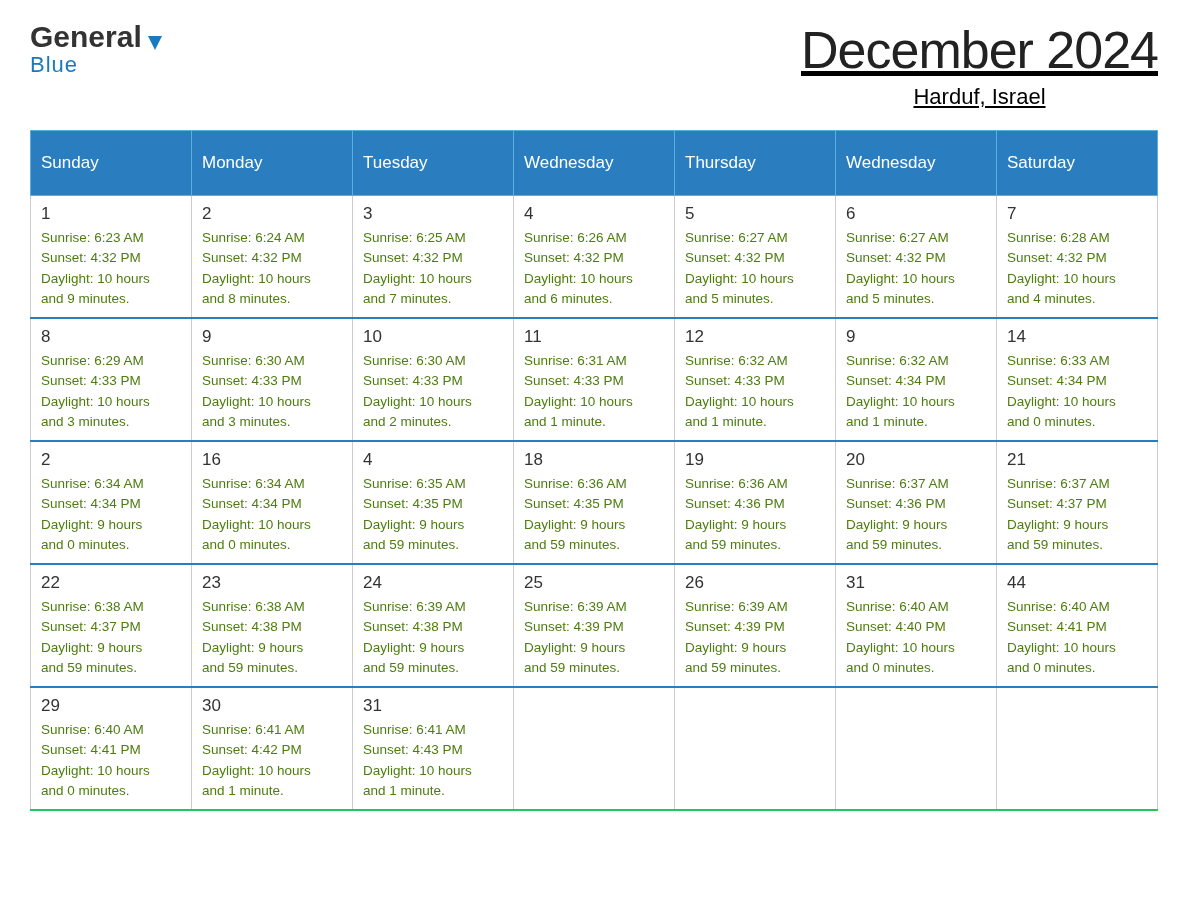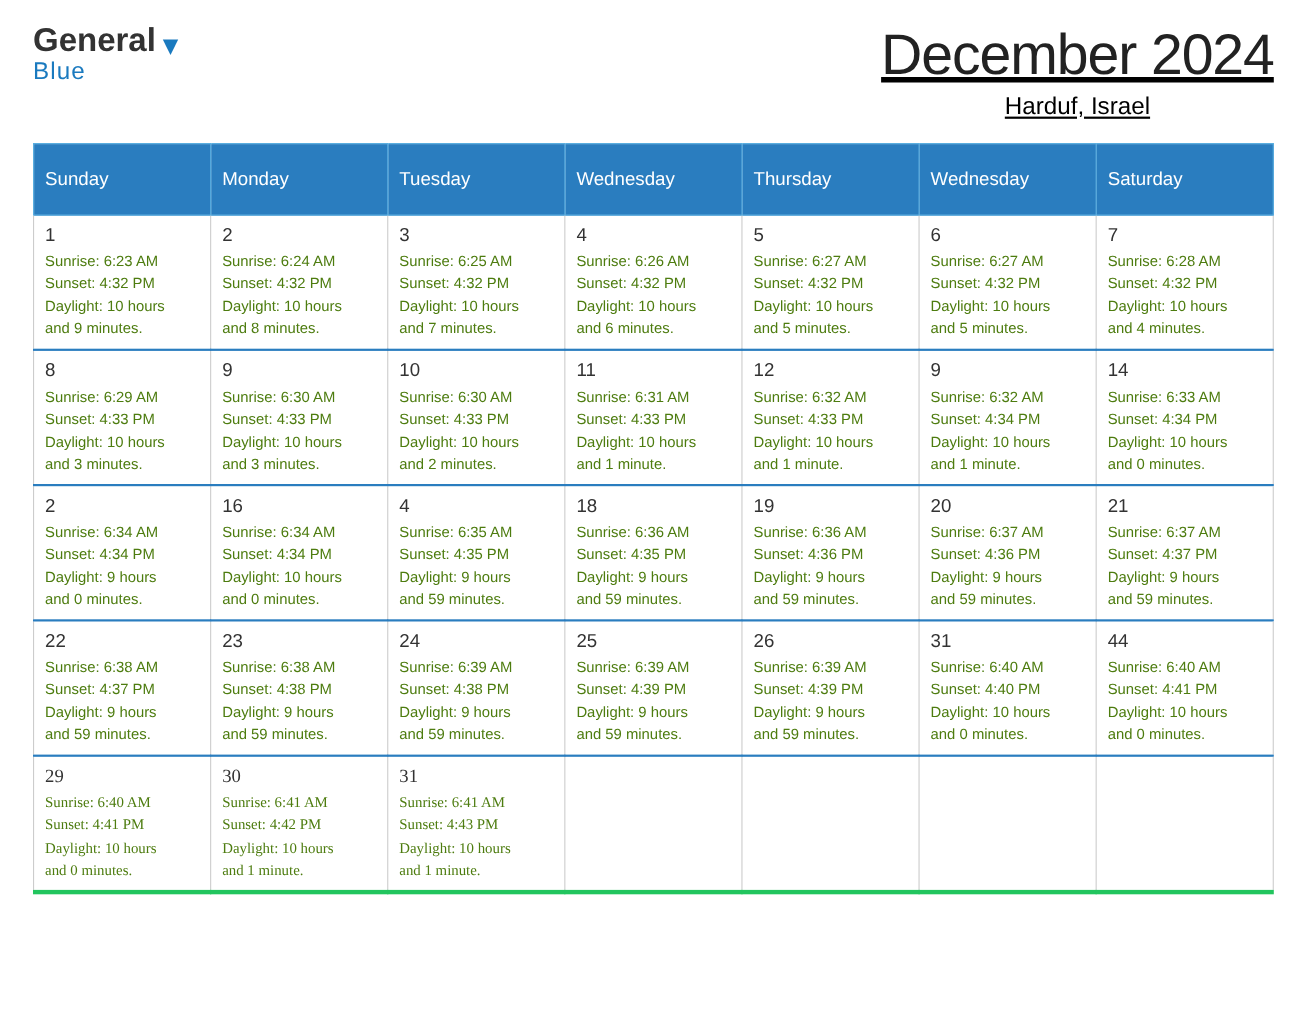--- a/index.html
+++ b/index.html
@@ -79,22 +79,21 @@
       font-weight: normal;
       margin-bottom: 4px;
       display: block;
     }
     .sun-info {
       font-size: 13.5px;
       line-height: 1.5;
       color: #4d7c0f;
     }
     tbody tr:last-child {
-      border-bottom: 4px solid #22c55e;
-      font-family: Liberation Serif, serif;
+      border-bottom: 2px solid #22c55e;
     }
     .logo-wrap {
       display: flex;
       align-items: flex-end;
       gap: 0;
     }
     .logo-general {
       font-size: 30px;
       font-weight: bold;
       color: #333;

